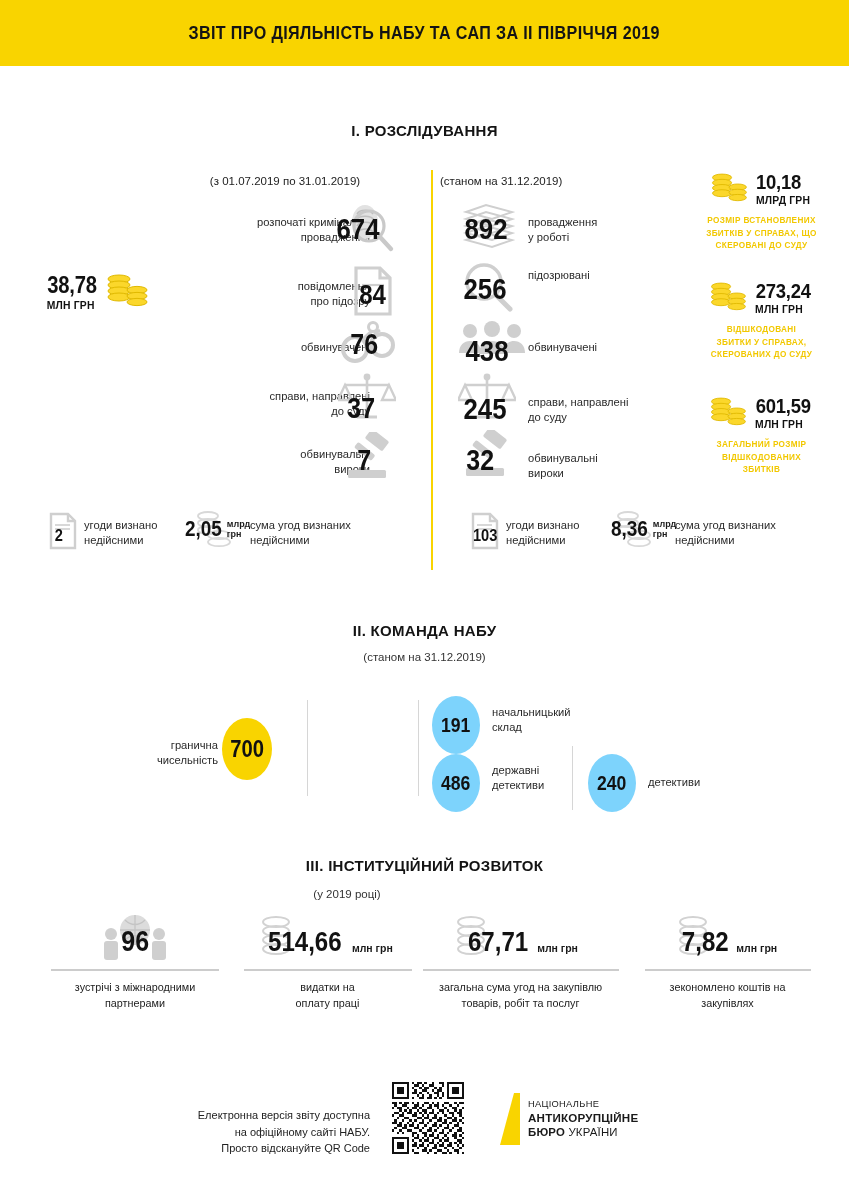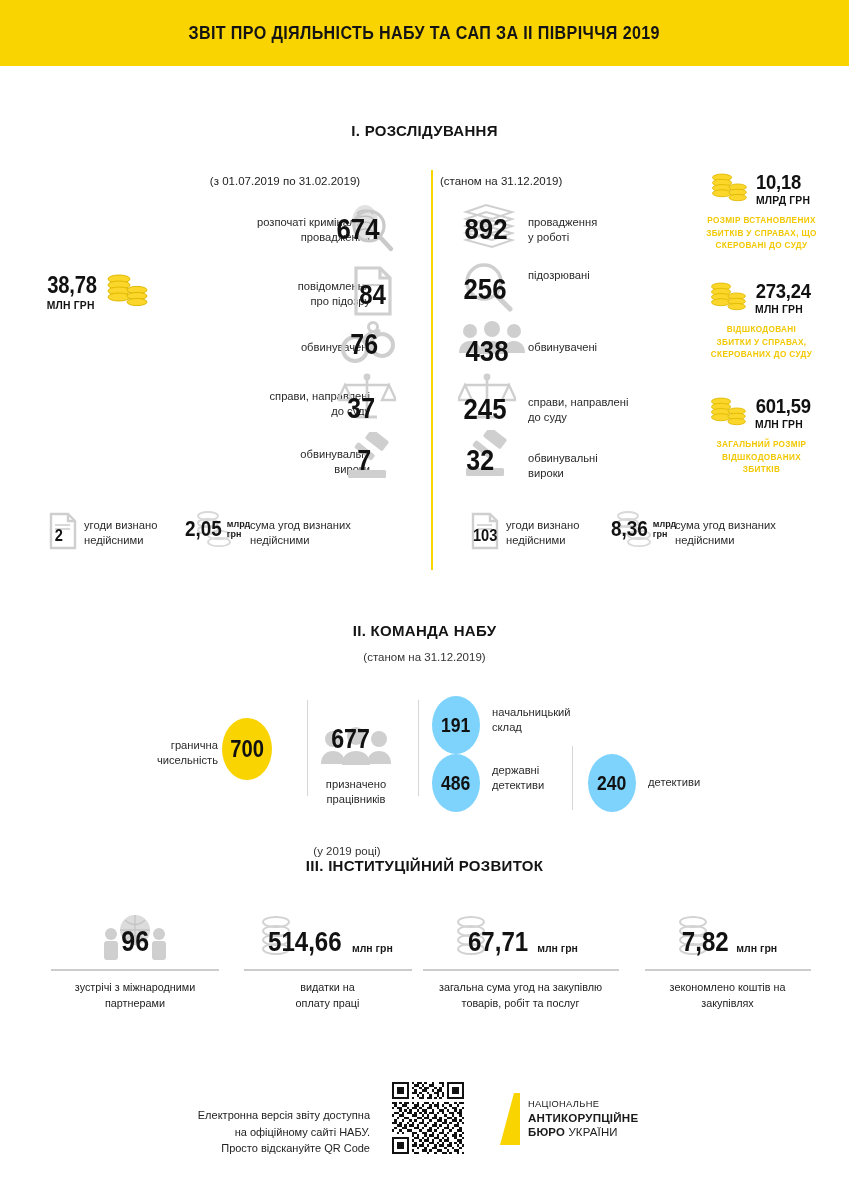--- a/index.html
+++ b/index.html
@@ -98,21 +98,21 @@
 <body>
 
 <div class="page">
 
   <div class="header-band">
     <div class="header-title">ЗВІТ ПРО ДІЯЛЬНІСТЬ НАБУ ТА САП ЗА ІІ ПІВРІЧЧЯ 2019</div>
   </div>
 
   <div class="sec-title" style="position:absolute;left:0;top:122px;width:849px;">І. РОЗСЛІДУВАННЯ</div>
 
-  <div style="position:absolute;left:155px;top:175px;width:260px;text-align:center;font-size:11.5px;color:#222;">(з 01.07.2019 по 31.02.2019)</div>
+  <div style="position:absolute;left:155px;top:175px;width:260px;text-align:center;font-size:11.5px;color:#222;">(з 01.07.2019 по 31.01.2019)</div>
   <div style="position:absolute;left:440px;top:175px;width:230px;text-align:left;font-size:11.5px;color:#222;">(станом на 31.12.2019)</div>
 
   <div class="divider-v" style="left:431px;top:170px;height:400px;"></div>
 
   <div class="row-l" style="left:200px;top:208px;width:170px;height:44px;">
     <div class="lbl" style="text-align:right;white-space:pre-line;">розпочаті кримінальні
 провадження</div>
   </div>
   <div class="icon-num" style="position:absolute;left:335px;top:200px;">
     <svg width="62" height="58" viewBox="0 0 62 58">
@@ -414,37 +414,20 @@
   <div class="sec-sub" style="position:absolute;left:0;top:644px;width:849px;">(станом на 31.12.2019)</div>
 
   <div class="lbl" style="position:absolute;left:130px;top:738px;width:88px;text-align:right;white-space:pre-line;">гранична
 чисельність</div>
   <div class="circle c-yellow" style="position:absolute;left:222px;top:718px;width:50px;height:62px;font-size:23px;">
     <span>700</span>
   </div>
 
   <div class="grey-div" style="left:307px;top:700px;height:96px;"></div>
 
-  <div style="position:absolute;left:320px;top:726px;">
-    <div class="icon-num">
-      <svg width="72" height="44" viewBox="0 0 72 44">
-        <g class="ico-grey">
-          <circle cx="13" cy="13" r="8"></circle>
-            <path d="M1 38c0-9 5.5-13 12-13s12 4 12 13z"></path>
-          <circle cx="36" cy="10" r="9"></circle>
-            <path d="M22 39c0-10 6.5-14 14-14s14 4 14 14z"></path>
-          <circle cx="59" cy="13" r="8"></circle>
-            <path d="M47 38c0-9 5.5-13 12-13s12 4 12 13z"></path>
-        </g>
-      </svg>
-      <div class="n" style="left:8px;top:-2px;font-size:27px;">677</div>
-    </div>
-    <div class="lbl" style="text-align:center;width:72px;white-space:pre-line;margin-top:3px;">призначено
-працівників</div>
-  </div>
 
   <div class="grey-div" style="left:418px;top:700px;height:96px;"></div>
 
   <div class="circle c-grey" style="position:absolute;left:432px;top:696px;width:48px;height:58px;font-size:20px;">
     <span>191</span>
   </div>
   <div class="lbl" style="position:absolute;left:492px;top:705px;width:150px;white-space:pre-line;">начальницький
 склад</div>
 
   <div class="circle c-grey" style="position:absolute;left:432px;top:754px;width:48px;height:58px;font-size:20px;">
@@ -454,21 +437,21 @@
 детективи</div>
 
   <div class="grey-div" style="left:572px;top:746px;height:64px;"></div>
 
   <div class="circle c-grey" style="position:absolute;left:588px;top:754px;width:48px;height:58px;font-size:20px;">
     <span>240</span>
   </div>
   <div class="lbl" style="position:absolute;left:648px;top:775px;width:120px;">детективи</div>
 
   <div class="sec-title" style="position:absolute;left:0;top:857px;width:849px;">ІІІ. ІНСТИТУЦІЙНИЙ РОЗВИТОК</div>
-  <div class="sec-sub" style="position:absolute;left:0;top:838px;width:694px;">(у 2019 році)</div>
+  <div class="sec-sub" style="position:absolute;left:0;top:881px;width:694px;">(у 2019 році)</div>
 
   <div class="dev-card" style="left:45px;top:912px;width:180px;">
     <div style="height:52px;display:flex;align-items:flex-end;justify-content:center;position:relative;">
       <svg width="92" height="52" viewBox="0 0 92 52">
         <circle cx="46" cy="18" r="15" fill="#dcdcdc"></circle>
         <path d="M31 18h30M46 3v30M36 8c6 6 14 6 20 0M36 28c6-6 14-6 20 0" stroke="#c4c4c4" stroke-width="1.3" fill="none"></path>
         <g class="ico-grey">
           <circle cx="22" cy="22" r="6"></circle>
             <rect x="15" y="29" width="14" height="19" rx="3"></rect>
           <circle cx="70" cy="22" r="6"></circle>

